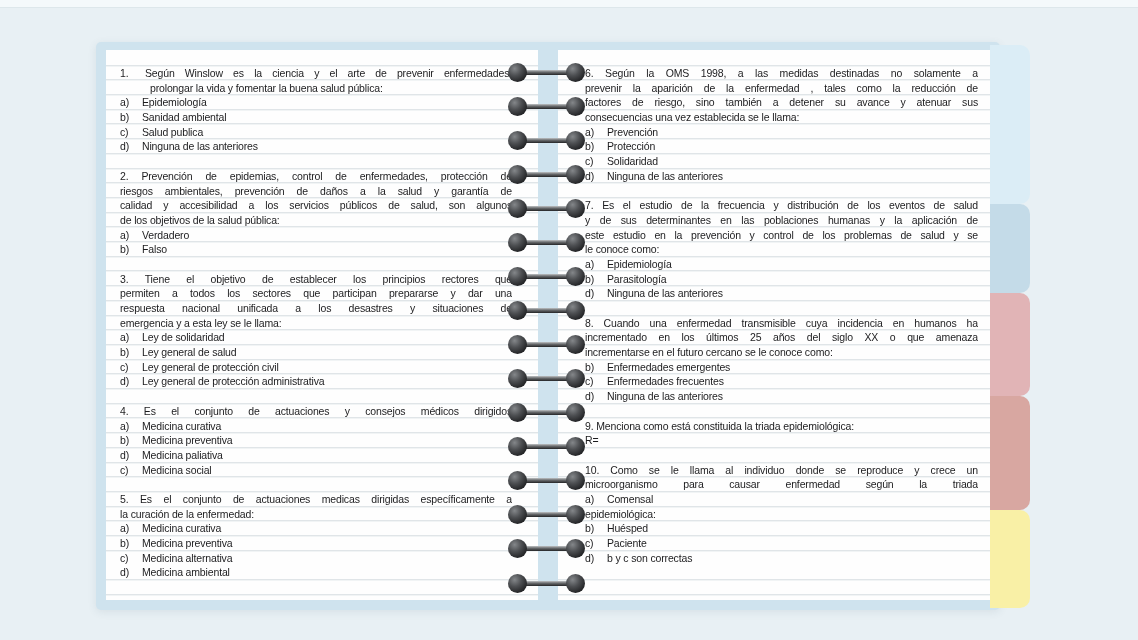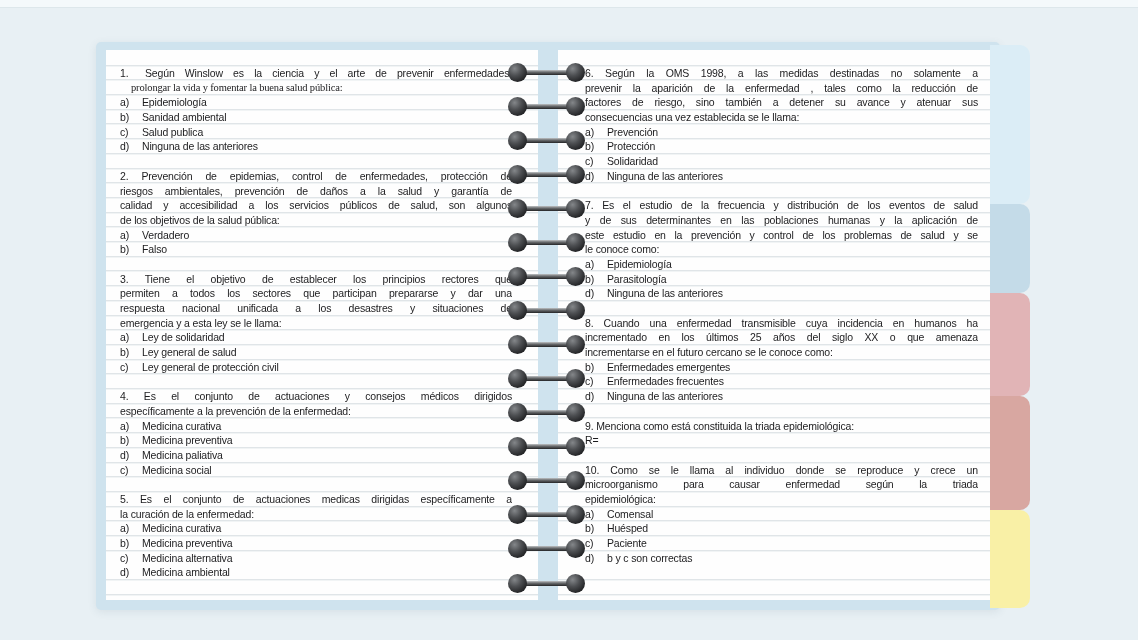--- a/index.html
+++ b/index.html
@@ -34,21 +34,21 @@
   .page-right { left:462px; }
   .content {
     position:absolute; top:16px;
     color:#1c1c1e; font-size:10.5px; letter-spacing:-0.15px;
   }
   .content-left  { left:14px; width:392px; }
   .content-right { left:27px; width:393px; }
   .line { height:14.7px; line-height:14.7px; overflow:hidden; white-space:nowrap; }
   .jline { text-align:justify; text-align-last:justify; white-space:normal; }
   .nline { text-align:left; }
-  .hang { margin-left:11px;font-family:Liberation Serif, serif; }
+  .hang { margin-left:30px; }
   .qnum { display:inline-block; width:25px; }
   .spacer { height:14.7px; }
   .opt .letter { display:inline-block; width:22px; }
   
   .ring { position:absolute; left:412px; width:77px; height:19px; z-index:5; }
   .ring .coil {
     position:absolute; top:0; width:19px; height:19px; border-radius:50%;
     background:radial-gradient(circle at 35% 30%, #84878a 0%, #4d4f52 38%, #1f2022 78%);
   }
   .ring .coil-l { left:0; }
@@ -94,25 +94,25 @@
         </div>
         <div class="line spacer"></div>
         <div>
           <div class="line jline">3. Tiene el objetivo de establecer los principios rectores que</div>
           <div class="line jline">permiten a todos los sectores que participan prepararse y dar una</div>
           <div class="line jline">respuesta nacional unificada a los desastres y situaciones de</div>
           <div class="line nline">emergencia y a esta ley se le llama:</div>
           <div class="line nline opt"><span class="letter">a)</span><span>Ley de solidaridad</span></div>
           <div class="line nline opt"><span class="letter">b)</span><span>Ley general de salud</span></div>
           <div class="line nline opt"><span class="letter">c)</span><span>Ley general de protección civil</span></div>
+          <div class="line nline opt"><span class="letter">d)</span><span>Ley general de protección administrativa</span></div>
         </div>
         <div class="line spacer"></div>
         <div>
           <div class="line jline">4. Es el conjunto de actuaciones y consejos médicos dirigidos</div>
-          <div class="line nline">específicamente a la prevención de la enfermedad:</div>
           <div class="line nline opt"><span class="letter">a)</span><span>Medicina curativa</span></div>
           <div class="line nline opt"><span class="letter">b)</span><span>Medicina preventiva</span></div>
           <div class="line nline opt"><span class="letter">d)</span><span>Medicina paliativa</span></div>
           <div class="line nline opt"><span class="letter">c)</span><span>Medicina social</span></div>
         </div>
         <div class="line spacer"></div>
         <div>
           <div class="line jline">5. Es el conjunto de actuaciones medicas dirigidas específicamente a</div>
           <div class="line nline">la curación de la enfermedad:</div>
           <div class="line nline opt"><span class="letter">a)</span><span>Medicina curativa</span></div>
@@ -155,22 +155,22 @@
         </div>
         <div class="line spacer"></div>
         <div>
           <div class="line nline">9. Menciona como está constituida la triada epidemiológica:</div>
           <div class="line nline">R=</div>
         </div>
         <div class="line spacer"></div>
         <div>
           <div class="line jline">10. Como se le llama al individuo donde se reproduce y crece un</div>
           <div class="line jline">microorganismo para causar enfermedad según la triada</div>
+          <div class="line nline opt"><span class="letter">a)</span><span>Comensal</span></div>
           <div class="line nline">epidemiológica:</div>
-          <div class="line nline opt"><span class="letter">a)</span><span>Comensal</span></div>
           <div class="line nline opt"><span class="letter">b)</span><span>Huésped</span></div>
           <div class="line nline opt"><span class="letter">c)</span><span>Paciente</span></div>
           <div class="line nline opt"><span class="letter">d)</span><span>b y c son correctas</span></div>
         </div>
       </div>
   </div>
 
   <div id="rings">
       <div class="ring" style="top: 20.5px;">
         <div class="bar"></div>

